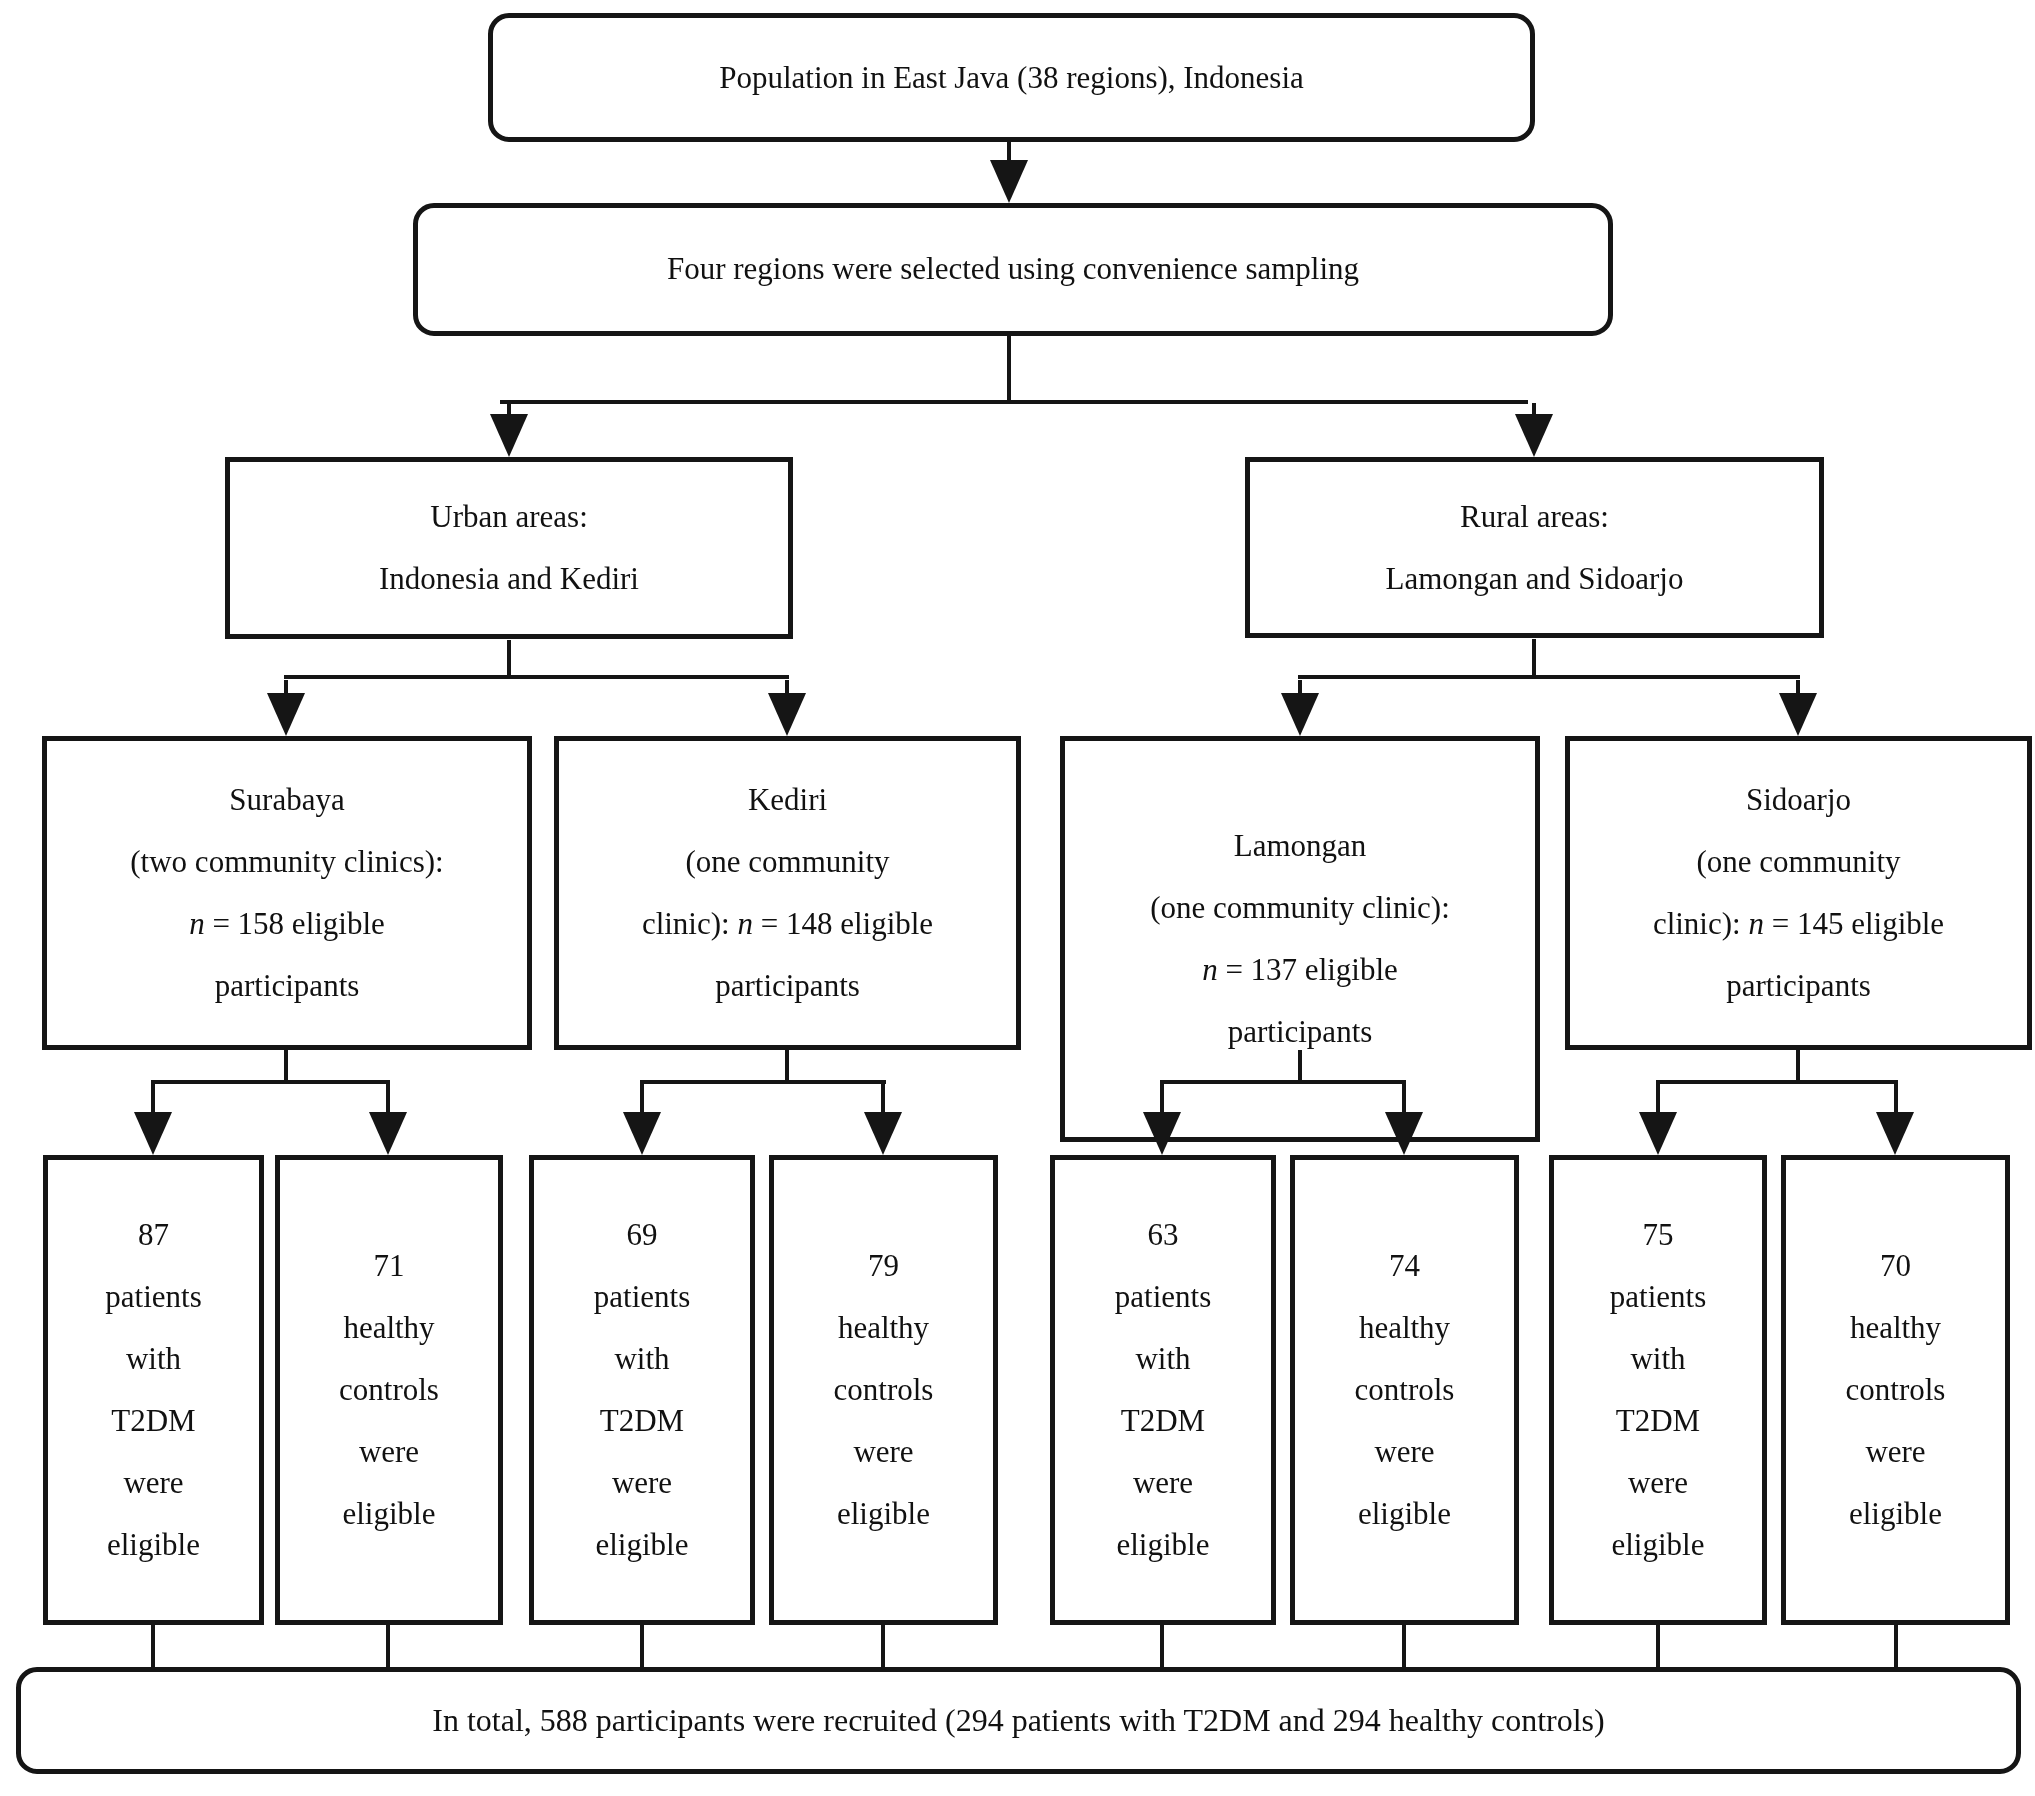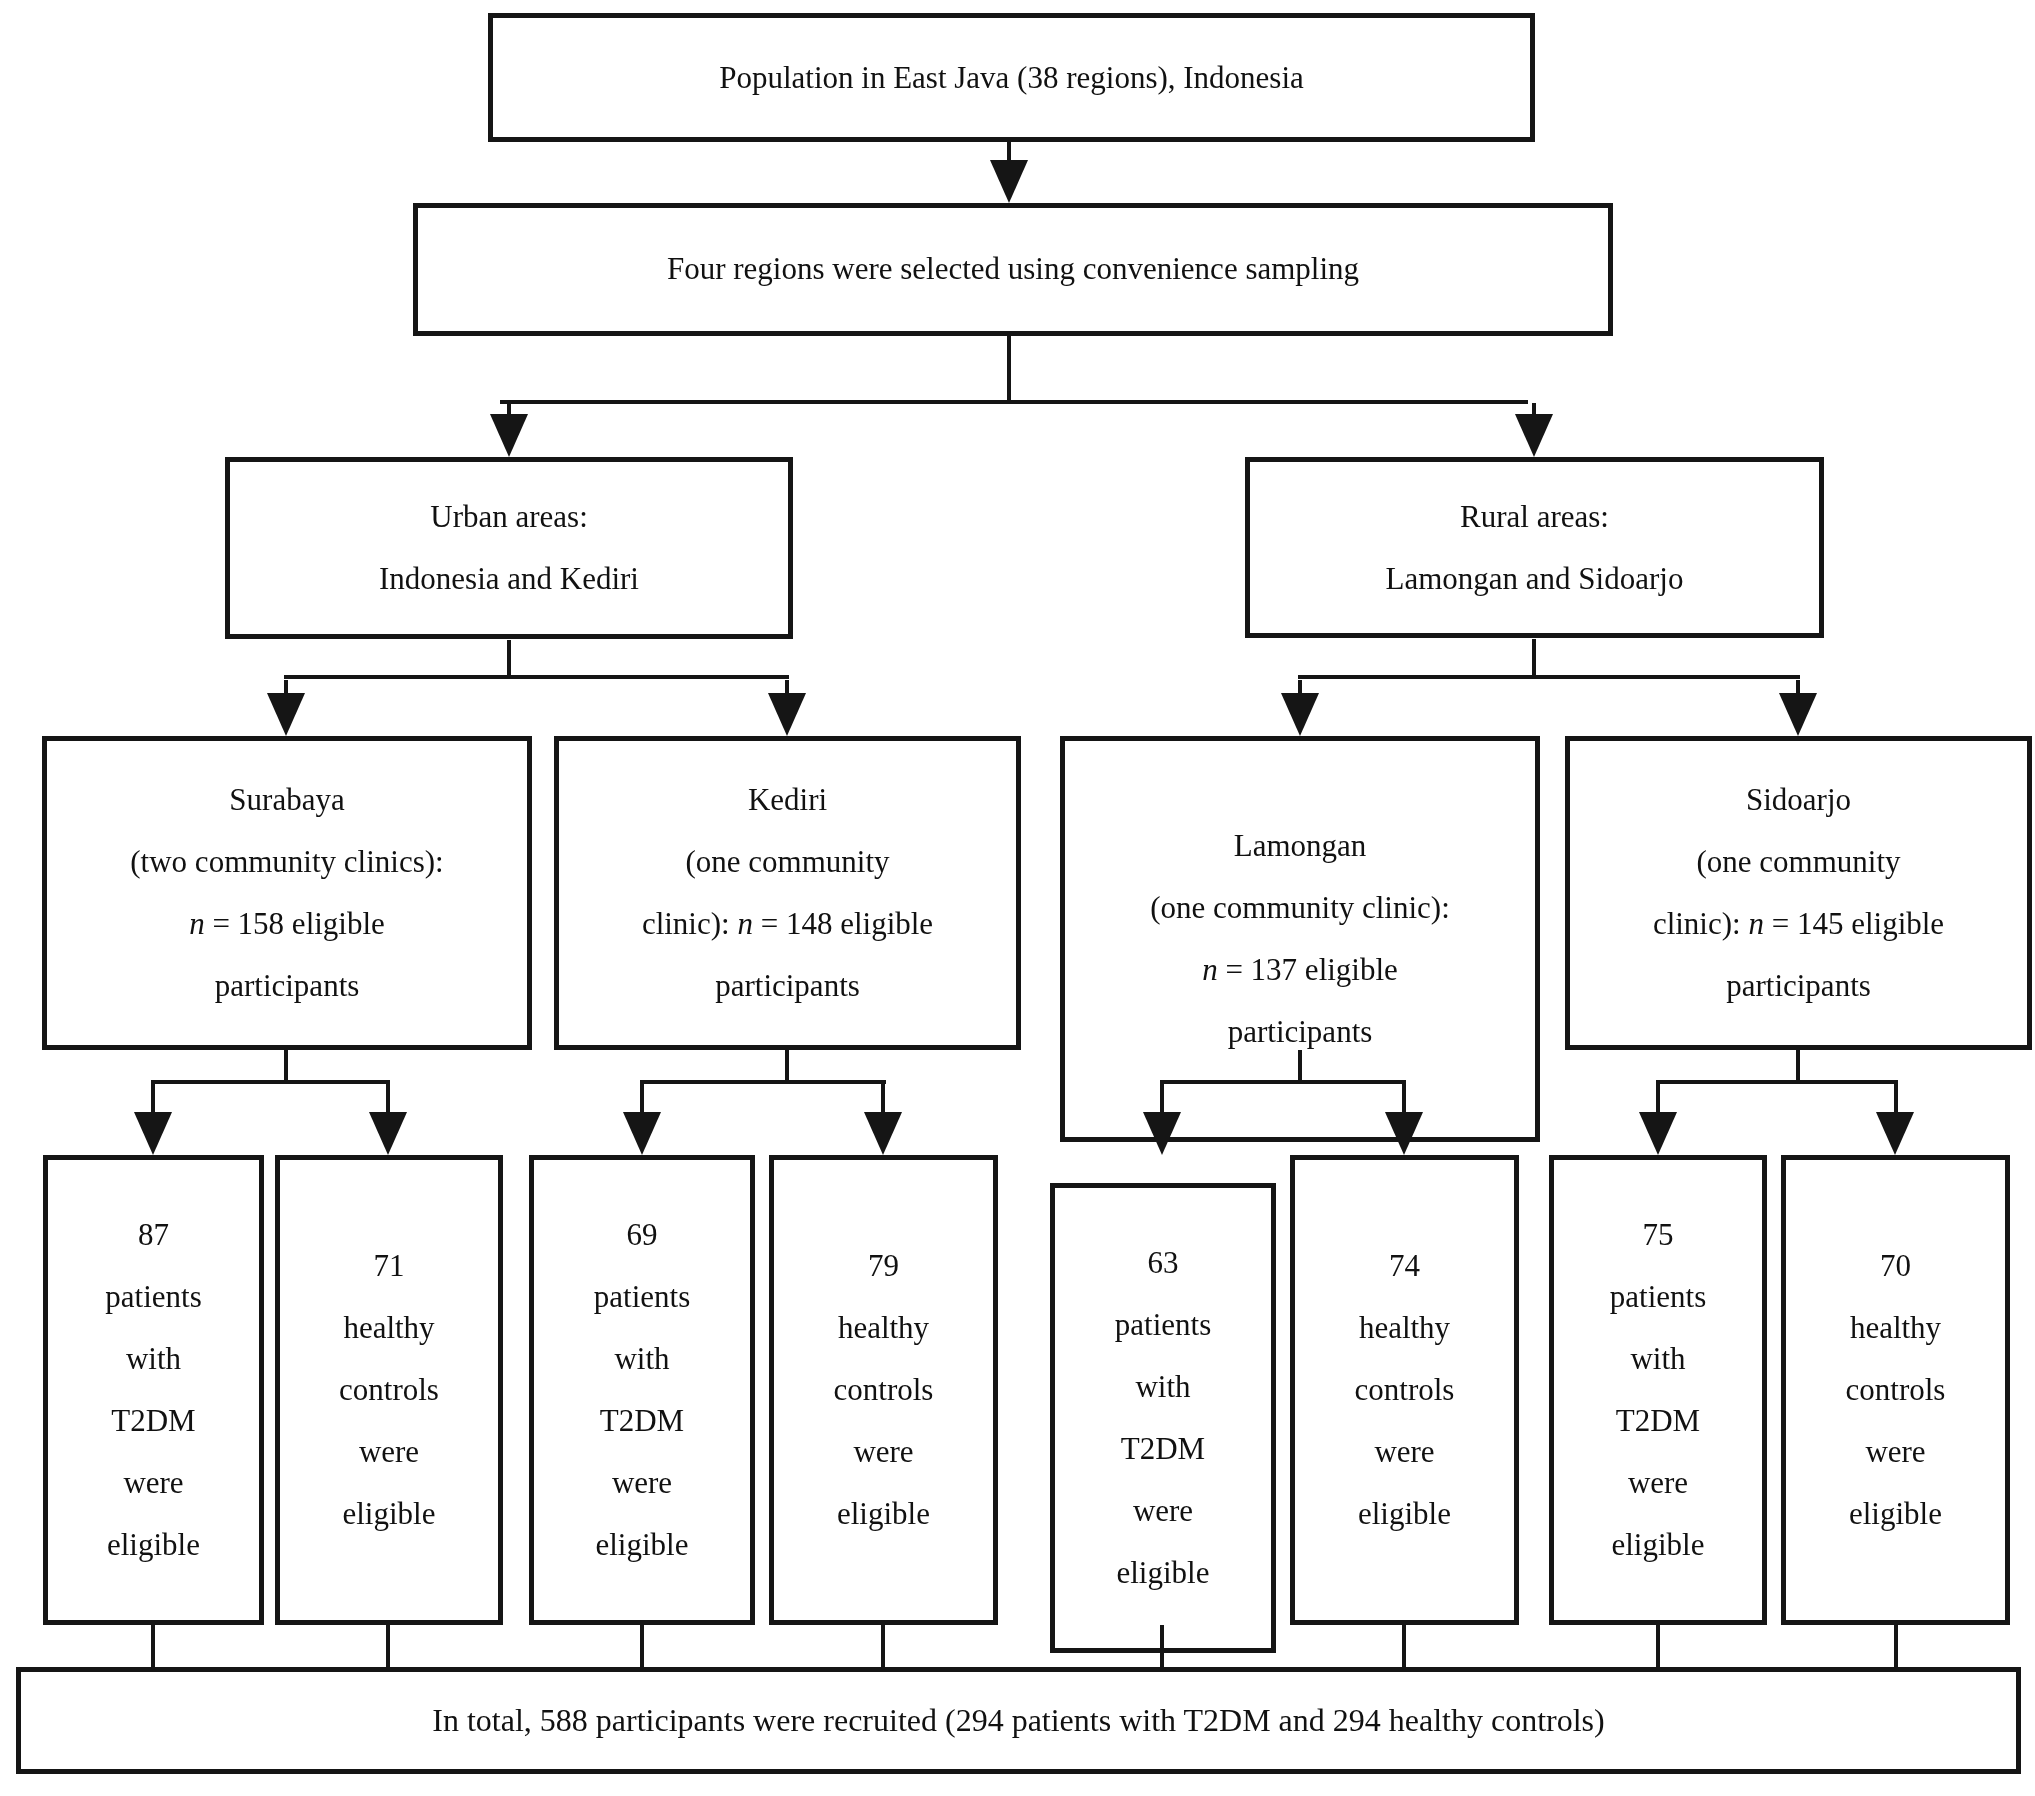--- a/index.html
+++ b/index.html
@@ -18,21 +18,21 @@
     box-sizing: border-box;
     display: flex;
     flex-direction: column;
     align-items: center;
     justify-content: center;
     text-align: center;
     font-size: 31px;
     line-height: 2.0;
   }
   .box .line { width: 100%; }
-  .single { line-height: 1.3; }
+  .single { line-height: 1.3; border-radius: 21px; }
   .vline { position: absolute; width: 4.3px; background: #151515; }
   .hline { position: absolute; height: 4.3px; background: #151515; }
   .arrow {
     position: absolute;
     width: 0; height: 0;
     border-left: 19.3px solid transparent;
     border-right: 19.3px solid transparent;
     border-top: 43px solid #151515;
   }
   .italic { font-style: italic; }
@@ -141,21 +141,21 @@
   </div>
   <div class="box" style="left:275px; top:1155px; width:228px; height:470px;">
     <div class="line">71<br>healthy<br>controls<br>were<br>eligible</div>
   </div>
   <div class="box" style="left:529px; top:1155px; width:226px; height:470px;">
     <div class="line">69<br>patients<br>with<br>T2DM<br>were<br>eligible</div>
   </div>
   <div class="box" style="left:769px; top:1155px; width:229px; height:470px;align-items:flex-end;">
     <div class="line">79<br>healthy<br>controls<br>were<br>eligible</div>
   </div>
-  <div class="box" style="left:1050px; top:1155px; width:226px; height:470px;margin-top:28px;">
+  <div class="box" style="left:1050px; top:1155px; width:226px; height:470px;">
     <div class="line">63<br>patients<br>with<br>T2DM<br>were<br>eligible</div>
   </div>
   <div class="box" style="left:1290px; top:1155px; width:229px; height:470px;">
     <div class="line">74<br>healthy<br>controls<br>were<br>eligible</div>
   </div>
   <div class="box" style="left:1549px; top:1155px; width:218px; height:470px;">
     <div class="line">75<br>patients<br>with<br>T2DM<br>were<br>eligible</div>
   </div>
   <div class="box" style="left:1781px; top:1155px; width:229px; height:470px;">
     <div class="line">70<br>healthy<br>controls<br>were<br>eligible</div>

